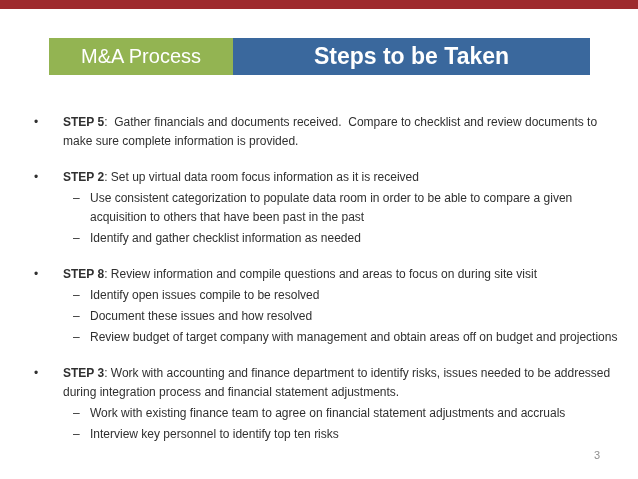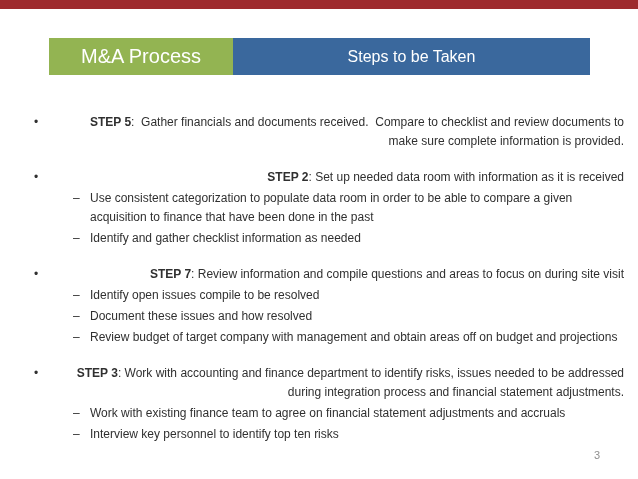--- a/index.html
+++ b/index.html
@@ -34,41 +34,41 @@
   .tab-green {
     width: 184px;
     flex: 0 0 184px;
     background: var(--tab_green, #93b452);
     font-size: 20px;
     font-weight: 400;
   }
   .tab-blue {
     flex: 1;
     background: var(--tab_blue, #3a689d);
-    font-size: 16px;
-    font-weight: 400;
+    font-size: 23px;
+    font-weight: 700;
   }
   .body {
     position: absolute;
     top: 113px;
     left: 34px;
     width: 590px;
     font-size: 12px;
     line-height: 19px;
     color: var(--body_text, #303030);
   }
   .step { margin-bottom: 17px; }
   .step:last-child { margin-bottom: 0; }
   .l1 { display: flex; }
   .bullet {
     flex: 0 0 29px;
     width: 29px;
     font-size: 12px;
   }
-  .l1text { flex: 1; white-space: pre-wrap; text-align: right; }
+  .l1text { flex: 1; white-space: pre-wrap; }
   .lbl { font-weight: 700; }
   .l2 { display: flex; margin: 2px 0 0 39px; }
   .dash { flex: 0 0 17px; width: 17px; }
   .l2text { flex: 1; white-space: pre-wrap; }
   .page-number {
     position: absolute;
     top: 449px;
     right: 38px;
     font-size: 11px;
     color: var(--page_number_gray, #8f8f8f);
@@ -95,36 +95,36 @@
     <div class="step">
       <div class="l1">
         <span class="bullet">•</span>
         <div class="l1text"><span class="lbl">STEP 5</span><span>:  Gather financials and documents received.  Compare to checklist and review documents to make sure complete information is provided.</span></div>
       </div>
     </div>
 
     <div class="step">
       <div class="l1">
         <span class="bullet">•</span>
-        <div class="l1text"><span class="lbl">STEP 2</span><span>: Set up needed data room with information as it is received</span></div>
+        <div class="l1text"><span class="lbl">STEP 2</span><span>: Set up virtual data room focus information as it is received</span></div>
       </div>
       <div class="l2">
         <span class="dash">–</span>
-        <div class="l2text">Use consistent categorization to populate data room in order to be able to compare a given acquisition to finance that have been done in the past</div>
+        <div class="l2text">Use consistent categorization to populate data room in order to be able to compare a given acquisition to others that have been past in the past</div>
       </div>
       <div class="l2">
         <span class="dash">–</span>
         <div class="l2text">Identify and gather checklist information as needed</div>
       </div>
     </div>
 
     <div class="step">
       <div class="l1">
         <span class="bullet">•</span>
-        <div class="l1text"><span class="lbl">STEP 7</span><span>: Review information and compile questions and areas to focus on during site visit</span></div>
+        <div class="l1text"><span class="lbl">STEP 8</span><span>: Review information and compile questions and areas to focus on during site visit</span></div>
       </div>
       <div class="l2">
         <span class="dash">–</span>
         <div class="l2text">Identify open issues compile to be resolved</div>
       </div>
       <div class="l2">
         <span class="dash">–</span>
         <div class="l2text">Document these issues and how resolved</div>
       </div>
       <div class="l2">

